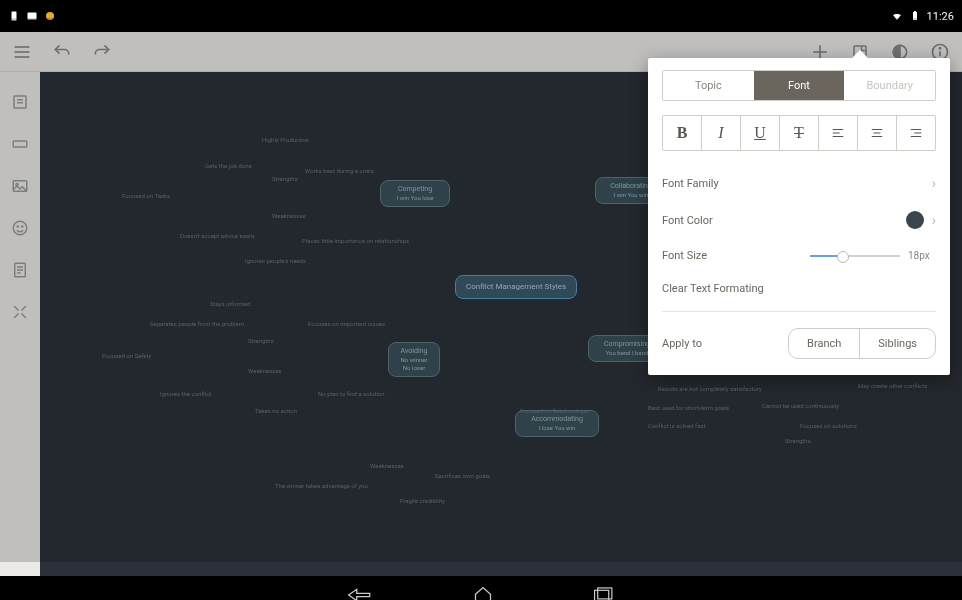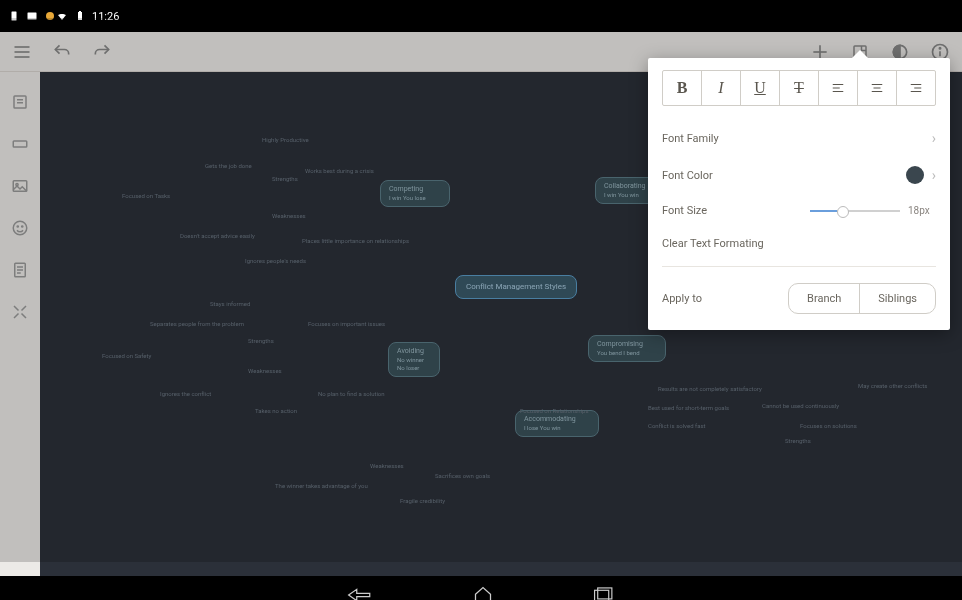--- a/index.html
+++ b/index.html
@@ -10,21 +10,21 @@
   font-family: -apple-system, BlinkMacSystemFont, "Segoe UI", Roboto, sans-serif;
   overflow: hidden;
   position: relative;
 }
 .status-bar {
   height: 24px;
   background: #000;
   color: #fff;
   display: flex;
   align-items: center;
-  justify-content: flex-start;
+  justify-content: space-between;
   padding: 16px 8px;
   font-size: 11px;
 }
 .status-left { display: flex; gap: 6px; align-items: center; }
 .status-right { display: flex; gap: 6px; align-items: center; }
 .status-icon { width: 12px; height: 12px; display: inline-block; }
 .app-container {
   height: 544px;
   background: #eceae7;
   position: relative;
@@ -74,20 +74,21 @@
   overflow: hidden;
 }
 .node {
   position: absolute;
   background: #3a515a;
   border: 1px solid #5a7a85;
   border-radius: 8px;
   color: #9bb5bf;
   font-size: 7px;
   padding: 4px 8px;
+  text-align: center;
   line-height: 1.3;
 }
 .node-main {
   background: #3a5a6a;
   border: 1.5px solid #5a9ac5;
   color: #a8c8dc;
   font-size: 8px;
   padding: 6px 10px;
 }
 .node-sub {
@@ -417,20 +418,25 @@
       <div class="label" style="left:818px; top:310px;">May create other conflicts</div>
       <div class="label" style="left:722px; top:330px;">Cannot be used continuously</div>
       <div class="label" style="left:760px; top:350px;">Focuses on solutions</div>
     </div>
   </div>
 </div>
 
 <div class="dimmer"></div>
 
 <div class="panel">
+  <div class="tab-row">
+    <div class="tab">Topic</div>
+    <div class="tab active">Font</div>
+    <div class="tab disabled">Boundary</div>
+  </div>
   <div class="format-row">
     <div class="format-btn" style="font-weight:700; font-family:serif;">B</div>
     <div class="format-btn" style="font-style:italic; font-family:serif;">I</div>
     <div class="format-btn" style="text-decoration:underline; font-family:serif;">U</div>
     <div class="format-btn" style="text-decoration:line-through; font-family:serif;">T</div>
     <div class="format-btn">
         <svg width="14" height="14" viewBox="0 0 24 24" stroke="currentColor" stroke-width="2">
           <line x1="3" y1="6" x2="21" y2="6"></line>
           <line x1="3" y1="12" x2="15" y2="12"></line>
           <line x1="3" y1="18" x2="21" y2="18"></line>

